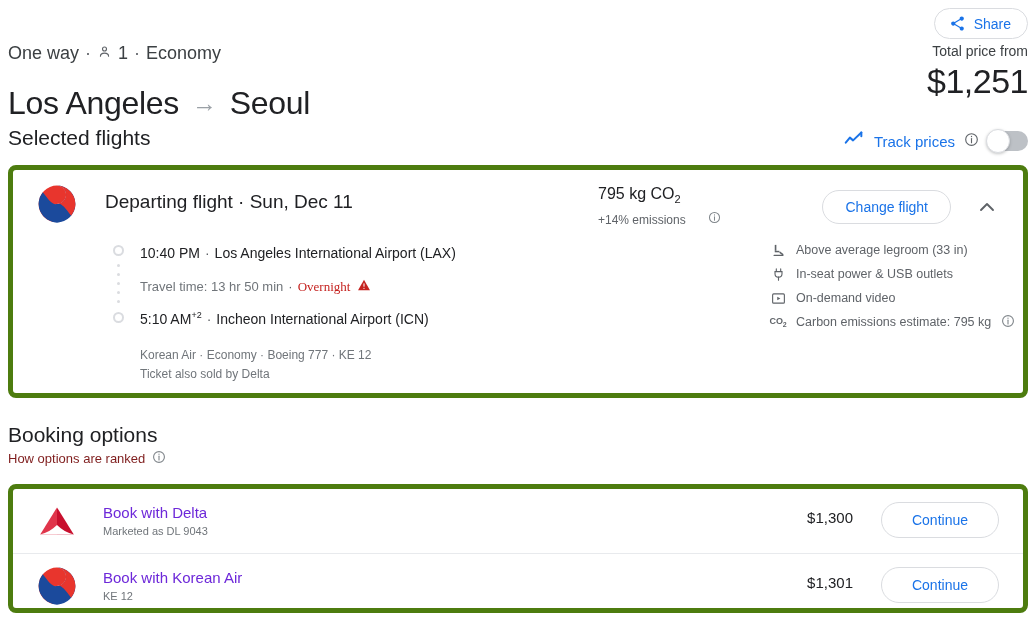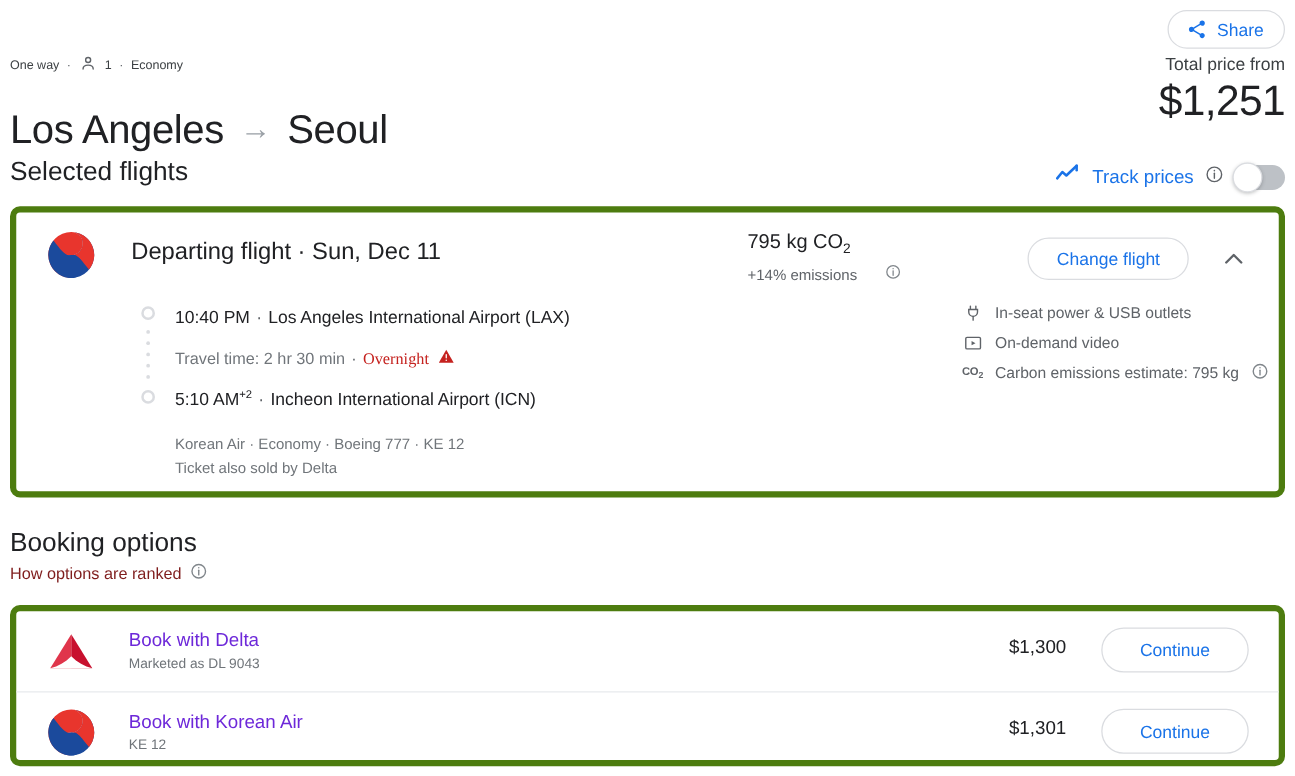--- a/index.html
+++ b/index.html
@@ -18,21 +18,21 @@
   .share-btn {
     display: inline-flex; align-items: center; gap: 8px;
     border: 1px solid #dadce0; border-radius: 18px;
     padding: 6px 16px 6px 14px; background: #fff;
     color: #1a73e8; font-size: 14px; cursor: pointer;
   }
   .share-btn svg { display: block; }
 
   .trip-meta {
     position: absolute; left: 8px; top: 43px;
-    font-size: 10px; color: #3c4043;
+    font-size: 18px; color: #3c4043;
     display: flex; align-items: center; gap: 6px;
   }
   .trip-meta .dot { color: #5f6368; }
   .pax-icon { display: inline-block; vertical-align: -3px; }
 
   .route {
     position: absolute; left: 8px; top: 64px;
     font-size: 32px; font-weight: 400; letter-spacing: -0.3px;
     color: #202124; display: flex; align-items: center; gap: 13px;
     white-space: nowrap;
@@ -284,21 +284,21 @@
       <span class="tl-dot" style="top:49px"></span>
       <span class="tl-dot" style="top:58px"></span>
       <span class="tl-circle" style="top:70px"></span>
     </div>
 
     <div class="leg leg-time" style="top:75px">
       <span>10:40 PM</span><span class="leg-sep">·</span><span>Los Angeles International Airport (LAX)</span>
     </div>
 
     <div class="leg leg-mid" style="top:108px">
-      <span>Travel time: 2 hr 30 min</span>
+      <span>Travel time: 13 hr 50 min</span>
       <span class="leg-sep">·</span>
       <span class="overnight">Overnight</span>
       <span class="warn-tri">
         <svg width="14" height="14" viewBox="0 0 24 24">
           <path d="M12 3.2 22.2 20.8H1.8z" fill="#c5221f"></path>
           <rect x="11.1" y="9" width="1.8" height="6" rx="0.9" fill="#ffffff"></rect>
           <circle cx="12" cy="17.6" r="1.05" fill="#ffffff"></circle>
         </svg>
       </span>
     </div>
@@ -307,20 +307,31 @@
       <span>5:10 AM</span><sup>+2</sup><span class="leg-sep">·</span><span>Incheon International Airport (ICN)</span>
     </div>
 
     <div class="fc-details" style="top:176px">
       <div>Korean Air · Economy · Boeing 777 · KE 12</div>
       <div>Ticket also sold by Delta</div>
     </div>
 
     <div class="amenities" style="top:68px">
 
+      <div class="amenity">
+        <span class="am-ico">
+          <svg width="15" height="15" viewBox="0 0 24 24" fill="#5f6368">
+            <path d="M6 3h2.6v9.5H6z"></path>
+            <path d="M6 12.5h7.5v2.4H6z"></path>
+            <path d="M14.6 13.7l5.6 4.2-1.5 1.9-5.6-4.2z"></path>
+            <rect x="4" y="18.6" width="16" height="2.2" rx="1"></rect>
+          </svg>
+        </span>
+        <span>Above average legroom (33 in)</span>
+      </div>
 
       <div class="amenity">
         <span class="am-ico">
           <svg width="15" height="15" viewBox="0 0 24 24" fill="none" stroke="#5f6368" stroke-width="1.8" stroke-linecap="round">
             <path d="M8.5 3v4.2M15.5 3v4.2"></path>
             <path d="M6.4 7.4h11.2v3.2a5.6 5.6 0 0 1-11.2 0z"></path>
             <path d="M12 16.2V21"></path>
           </svg>
         </span>
         <span>In-seat power &amp; USB outlets</span>

